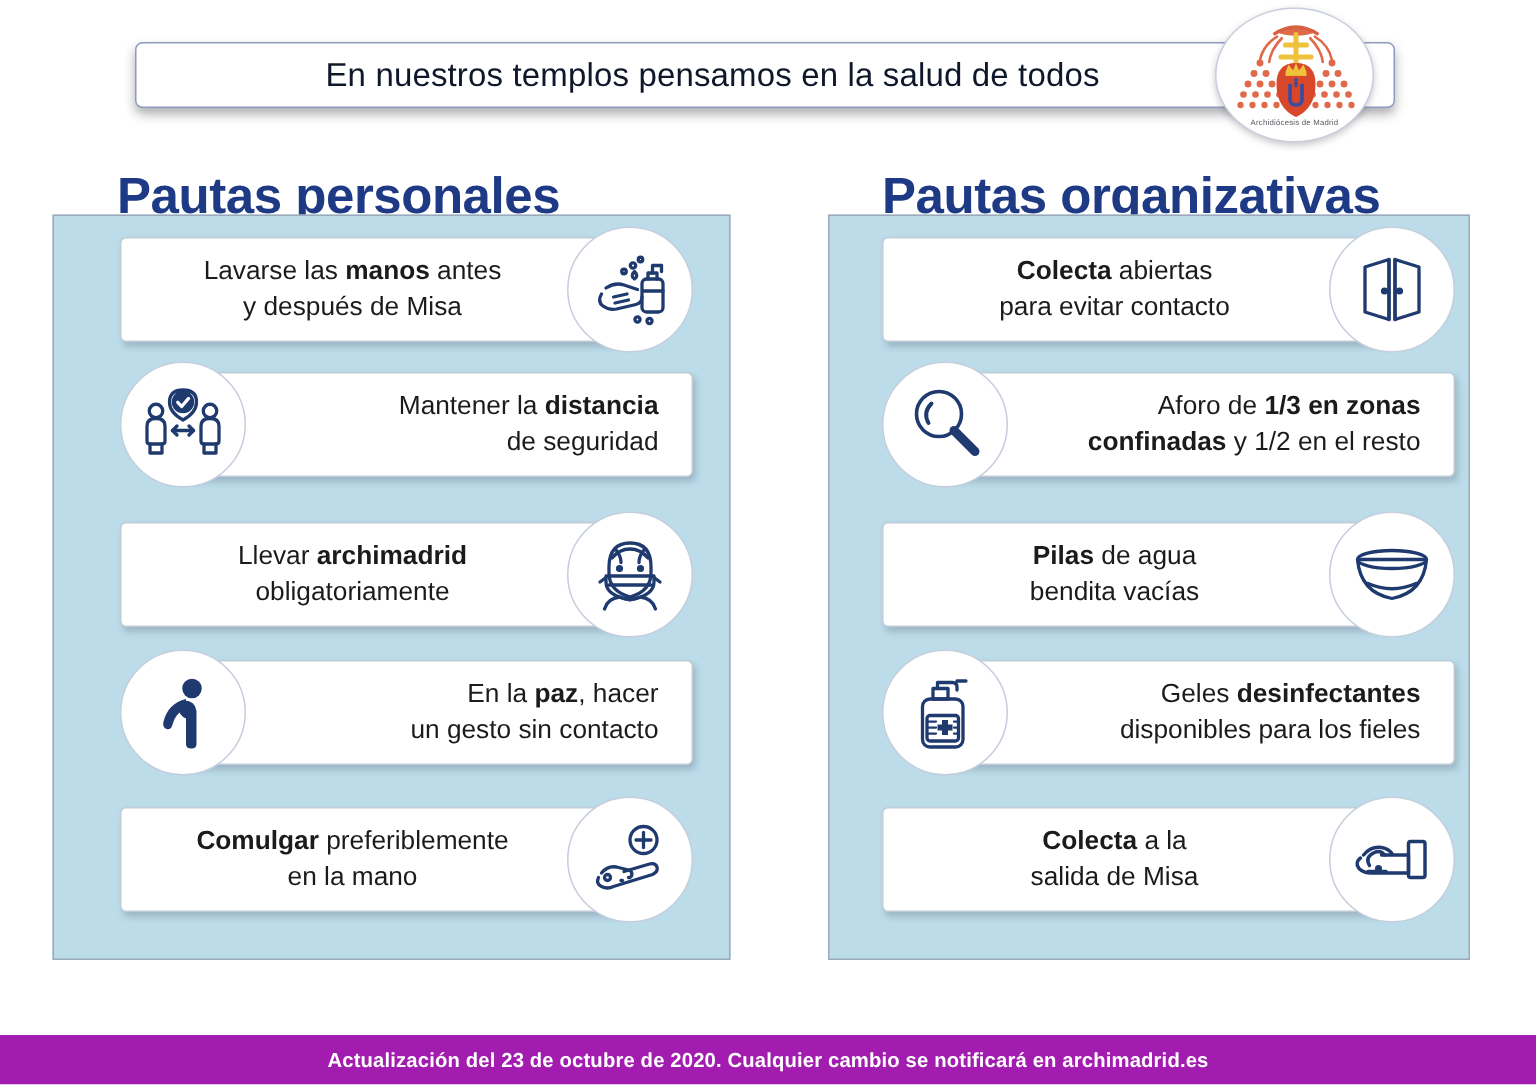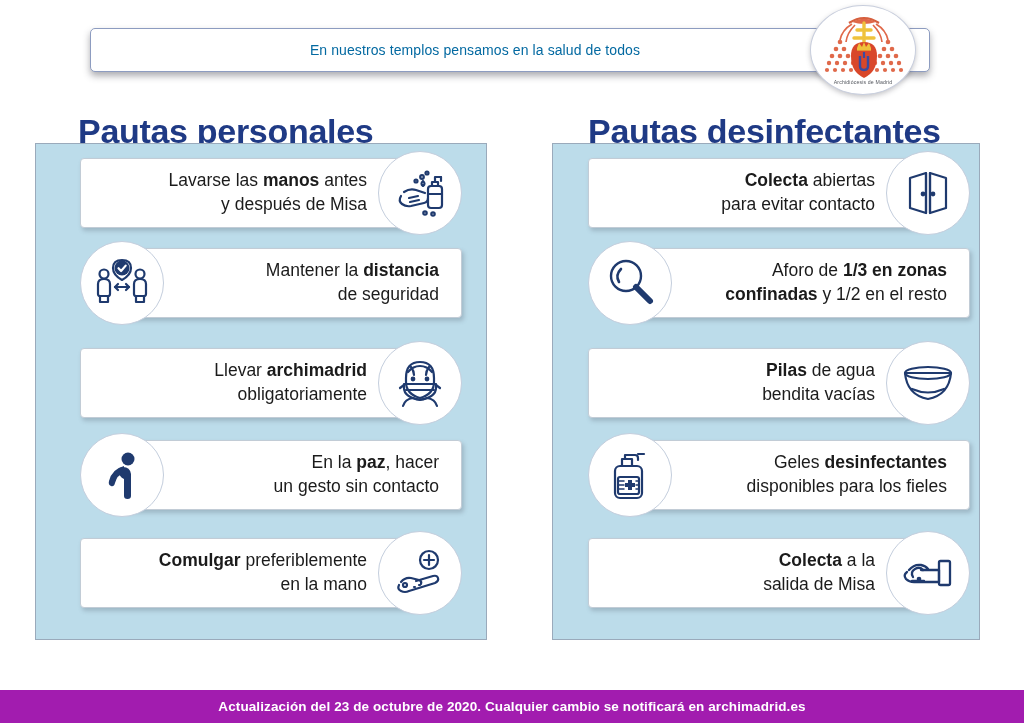--- a/index.html
+++ b/index.html
@@ -24,22 +24,22 @@
     width: 840px; height: 44px;
     background: #ffffff;
     border: 1px solid #8d9cc0;
     border-radius: 5px;
     box-shadow: 0 4px 7px rgba(60,60,70,0.42);
     display: flex;
     align-items: center;
     justify-content: center;
   }
   .title-text {
-    font-size: 14px;
-    color: #0369a1;
+    font-size: 22px;
+    color: #0f172a;
     letter-spacing: 0.1px;
     font-weight: 400;
     font-family: "Liberation Sans", sans-serif;
     white-space: nowrap;
     padding-right: 70px;
   }
 
   
   .logo {
     position: absolute;
@@ -119,21 +119,21 @@
     border: 1px solid #c4cedd;
     border-radius: 50%;
     display: flex;
     align-items: center;
     justify-content: center;
     z-index: 3;
   }
   
   .row-iconright .icon-badge { right: 0; }
   .row-iconright .card { left: 0; right: 42px; }
-  .row-iconright .card-text { text-align: right; padding-left: 22px; padding-right: 52px; }
+  .row-iconright .card-text { text-align: center; padding-left: 22px; padding-right: 52px; }
   
   .row-iconleft .icon-badge { left: 0; }
   .row-iconleft .card { left: 30px; right: 0; }
   .row-iconleft .card-text { text-align: right; padding-right: 22px; padding-left: 52px; }
 
   svg.ico { display: block; }
 
   
   .footer {
     position: absolute;
@@ -221,21 +221,21 @@
       <rect x="46" y="42" width="14" height="2.6" fill="#efc23c"></rect>
 
       <path d="M49 50 v10 q0 4 4 4 q4 0 4 -4 v-10" fill="none" stroke="#3b4ba0" stroke-width="2.4"></path>
       <line x1="53" y1="46" x2="53" y2="52" stroke="#3b4ba0" stroke-width="2.1"></line>
     </svg>
     <span class="logo-caption">Archidiócesis de Madrid</span>
   </div>
 </div>
 
 <div class="col-heading" id="heading-left">Pautas personales</div>
-<div class="col-heading" id="heading-right">Pautas desinfectantes</div>
+<div class="col-heading" id="heading-right">Pautas organizativas</div>
 
 <div class="panel" id="panel-left"></div>
 <div class="panel" id="panel-right"></div>
 
 <div class="footer">
   <span class="footer-text">Actualización del 23 de octubre de 2020. Cualquier cambio se notificará en archimadrid.es</span>
 </div>
 
 <div class="card-row row-iconright" style="left: 80px; width: 382px; top: 158px;">
     <div class="card">

